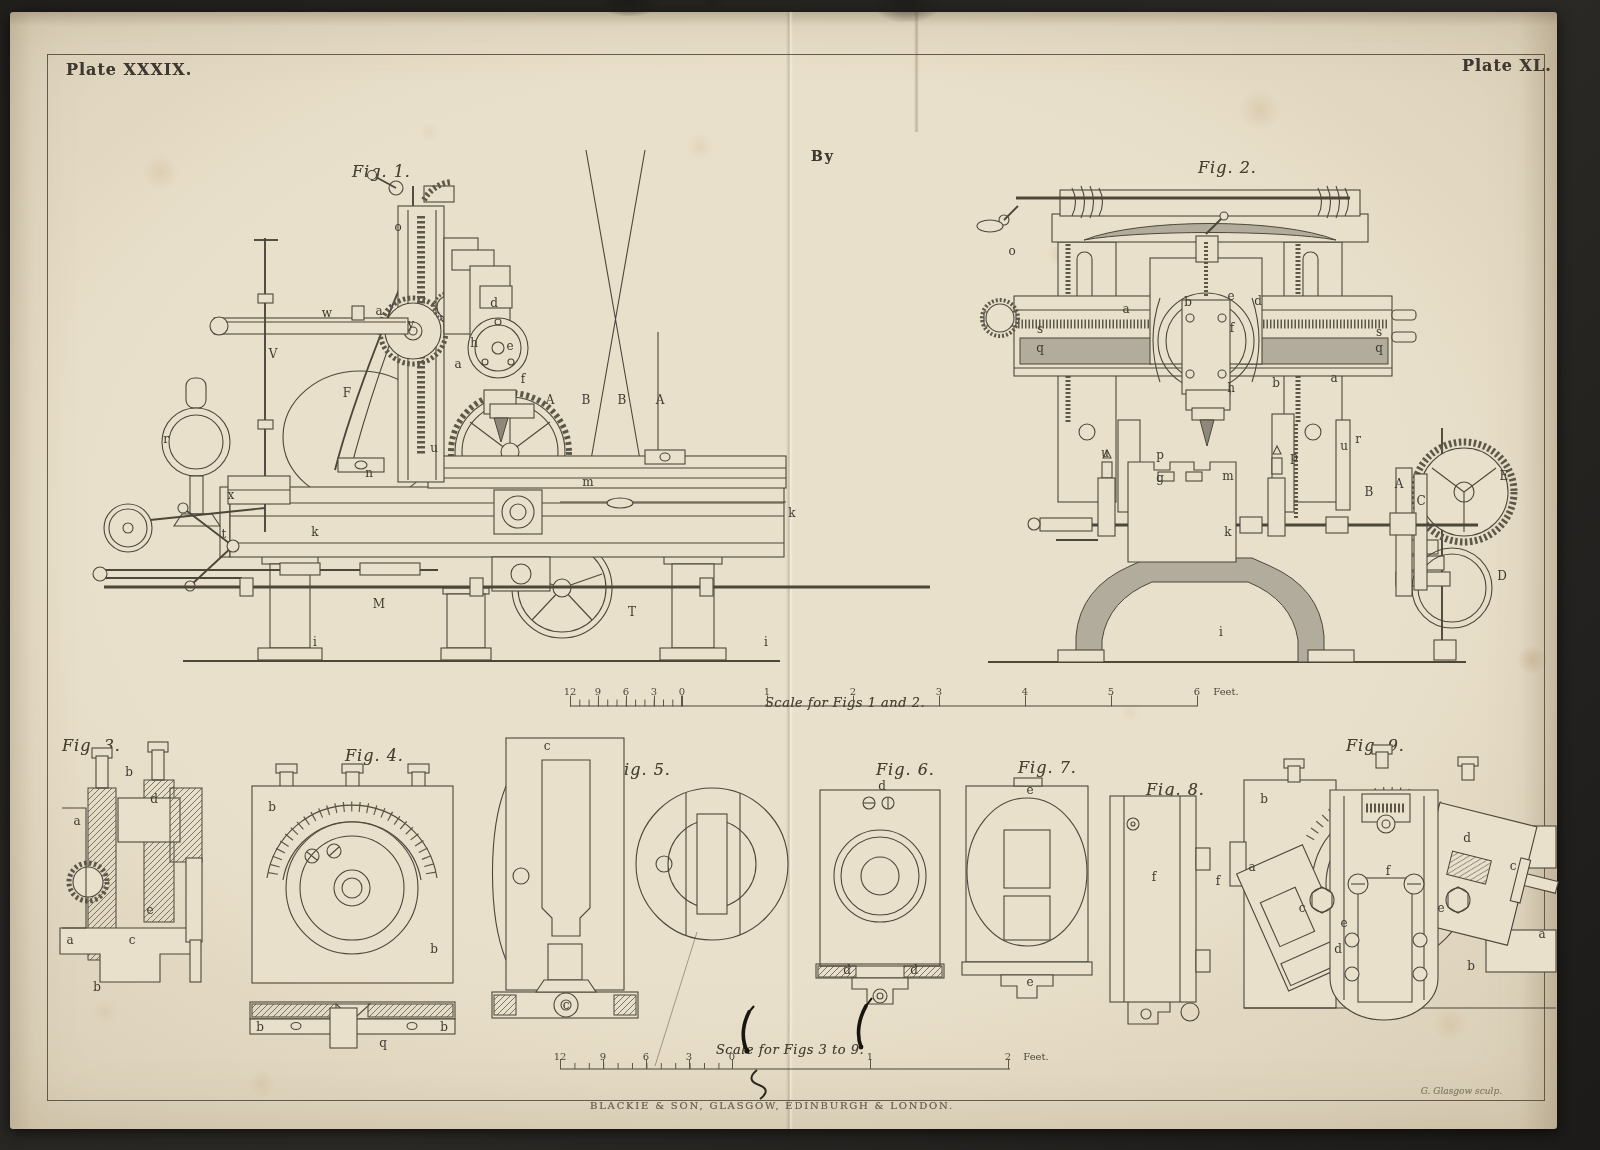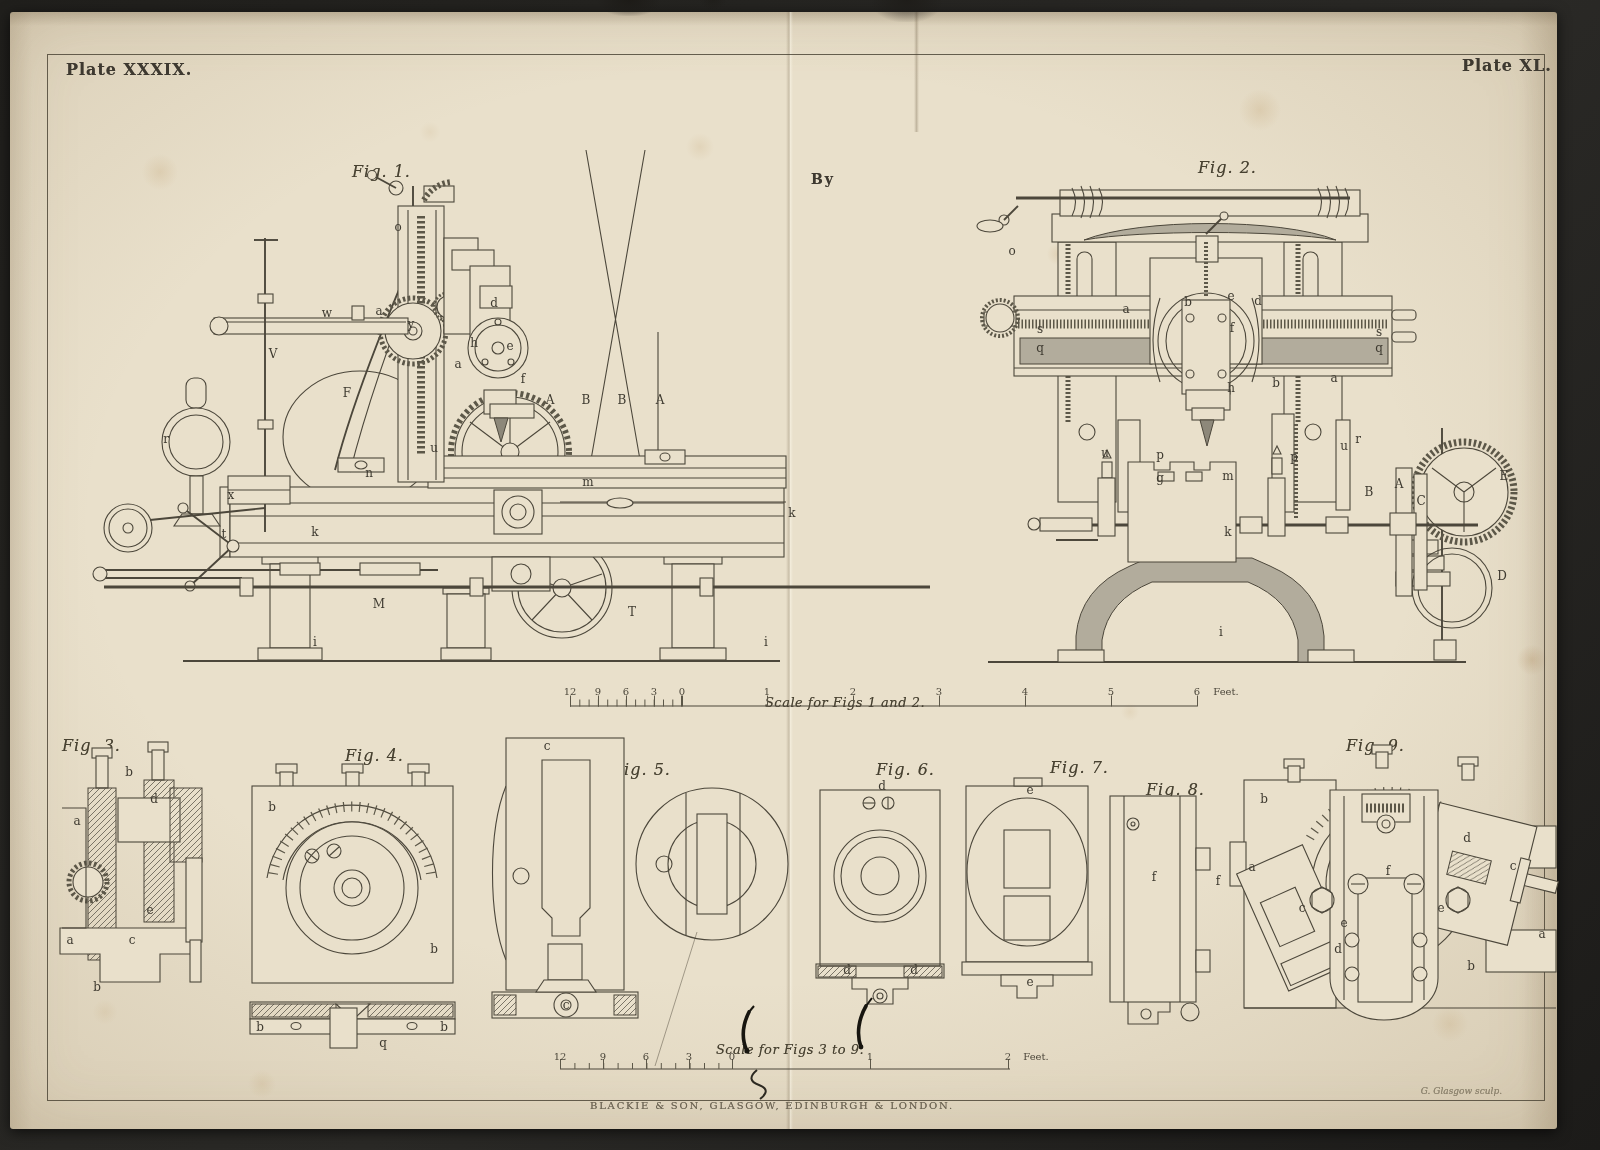--- a/index.html
+++ b/index.html
@@ -68,29 +68,29 @@
   <div class="fold"></div>
   <div class="fold-short"></div>
   <div class="smudge a"></div>
   <div class="smudge b"></div>
   <div class="smudge c"></div>
   <div class="rule-border"></div>
 
   <div class="txt plate-label" style="left:66px;top:60px;">Plate XXXIX.</div>
   <div class="txt plate-label" style="left:1462px;top:56px;">Plate XL.</div>
 
-  <div class="txt byline center" style="left:640px;top:171px;width:366px;text-align:center;">By</div>
+  <div class="txt byline center" style="left:640px;top:148px;width:366px;text-align:center;">By</div>
 
   <div class="txt fig-label" style="left:352px;top:162px;">Fig. 1.</div>
   <div class="txt fig-label" style="left:1198px;top:158px;">Fig. 2.</div>
   <div class="txt fig-label" style="left:62px;top:736px;">Fig. 3.</div>
   <div class="txt fig-label" style="left:345px;top:746px;">Fig. 4.</div>
   <div class="txt fig-label" style="left:612px;top:760px;">Fig. 5.</div>
   <div class="txt fig-label" style="left:876px;top:760px;">Fig. 6.</div>
-  <div class="txt fig-label" style="left:1018px;top:758px;margin-left:32px;">Fig. 7.</div>
+  <div class="txt fig-label" style="left:1018px;top:758px;">Fig. 7.</div>
   <div class="txt fig-label" style="left:1146px;top:780px;">Fig. 8.</div>
   <div class="txt fig-label" style="left:1346px;top:736px;">Fig. 9.</div>
 
   <div class="txt scale-label center" style="left:745px;top:679px;width:200px;margin-top:16px;">Scale for Figs 1 and 2.</div>
   <div class="txt scale-label center" style="left:690px;top:1042px;width:200px;">Scale for Figs 3 to 9.</div>
 
   <div class="txt publisher center" style="left:472px;top:1100px;width:600px;">BLACKIE &amp; SON, GLASGOW, EDINBURGH &amp; LONDON.</div>
   <div class="txt engraver" style="left:1392px;top:1086px;width:110px;">G. Glasgow sculp.</div>
 
   <svg class="plate-art" width="1600" height="1150" viewBox="0 0 1600 1150">

